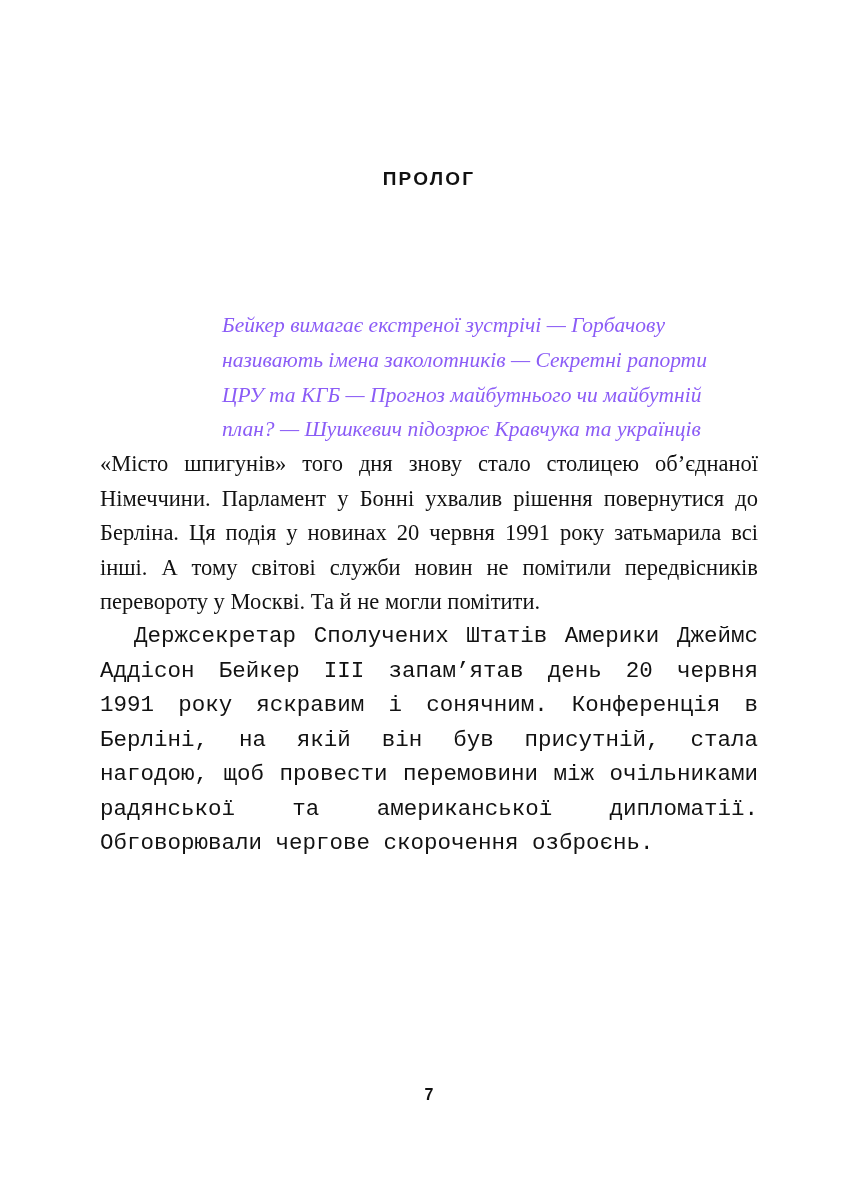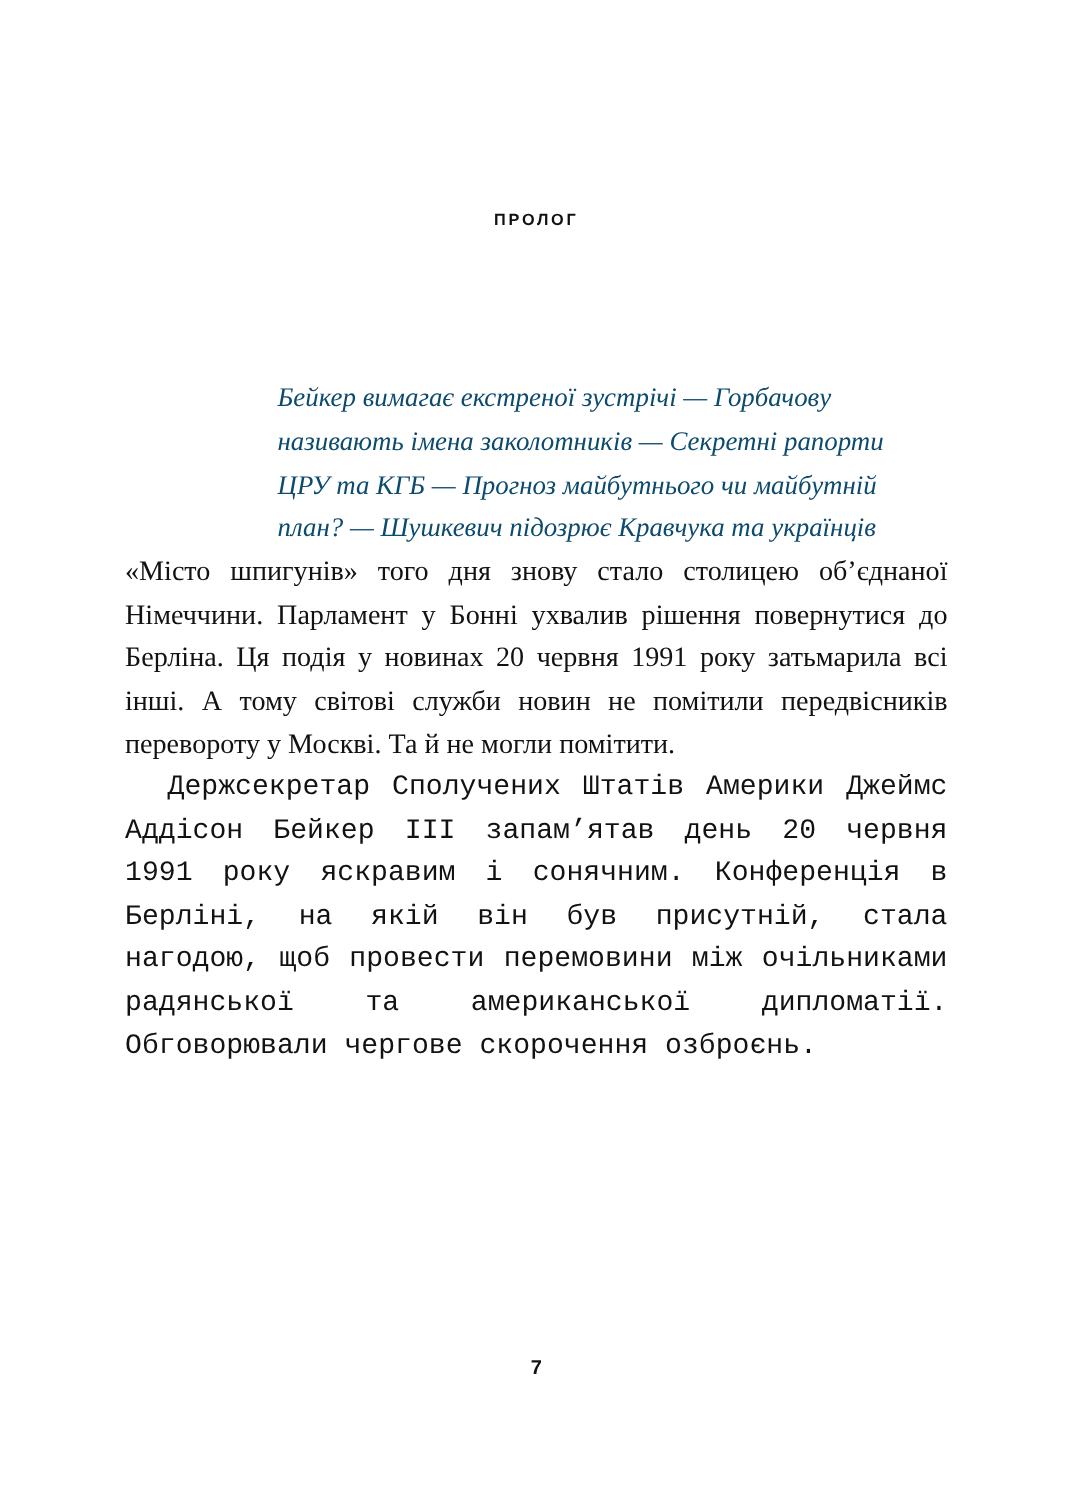--- a/index.html
+++ b/index.html
@@ -27,21 +27,21 @@
     left: 100px;
     right: 100px;
     top: 0;
   }
 
   
   .prologue-label {
     text-align: center;
     font-family: "Liberation Sans", sans-serif;
     font-weight: 700;
-    font-size: 13px;
+    font-size: 19px;
     letter-spacing: 2.2px;
     color: #111111;
     margin-top: 168px;
   }
   .chapter-title {
     text-align: center;
     font-family: "Liberation Sans", sans-serif;
     font-weight: 700;
     font-size: 37px;
     line-height: 1.32;
@@ -53,21 +53,21 @@
 
   
   .epigraph {
     margin-top: 118px;
     margin-left: 122px;
     margin-right: 10px;
     font-family: "Liberation Serif", serif;
     font-style: italic;
     font-size: 21.5px;
     line-height: 1.62;
-    color: #0c4a6e;
+    color: #8b5cf6;
     text-align: left;
   }
 
   
   .body-text {
     font-family: "Liberation Serif", serif;
     font-size: 22.5px;
     line-height: 1.53;
     color: #121212;
     text-align: justify;

